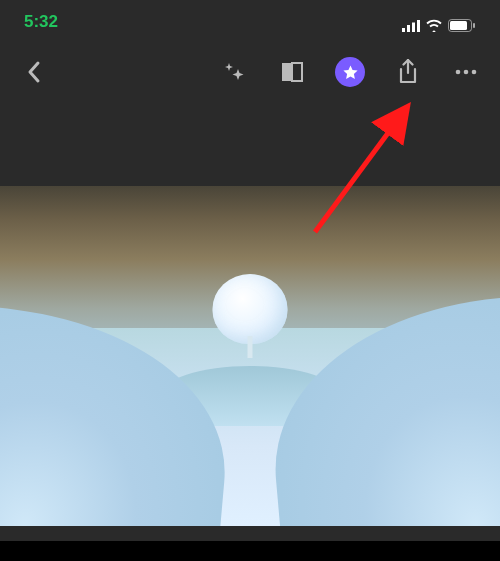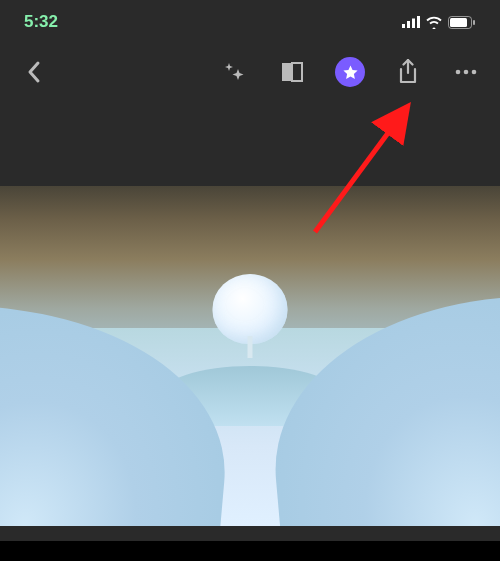--- a/index.html
+++ b/index.html
@@ -12,23 +12,23 @@
       height: 561px;
       background: #2a2a2a;
       font-family: -apple-system, BlinkMacSystemFont, "Segoe UI", sans-serif;
       overflow: hidden;
       position: relative;
     }
     .status-bar {
       height: 44px;
       display: flex;
       justify-content: space-between;
-      align-items: center;
-      padding: 4px 24px;
-      color: #86efac;
+      align-items: flex-end;
+      padding: 12px 24px;
+      color: #22c55e;
     }
     .status-time {
       font-size: 17px;
       font-weight: 600;
     }
     .status-right {
       display: flex;
       align-items: center;
       gap: 5px;
     }

